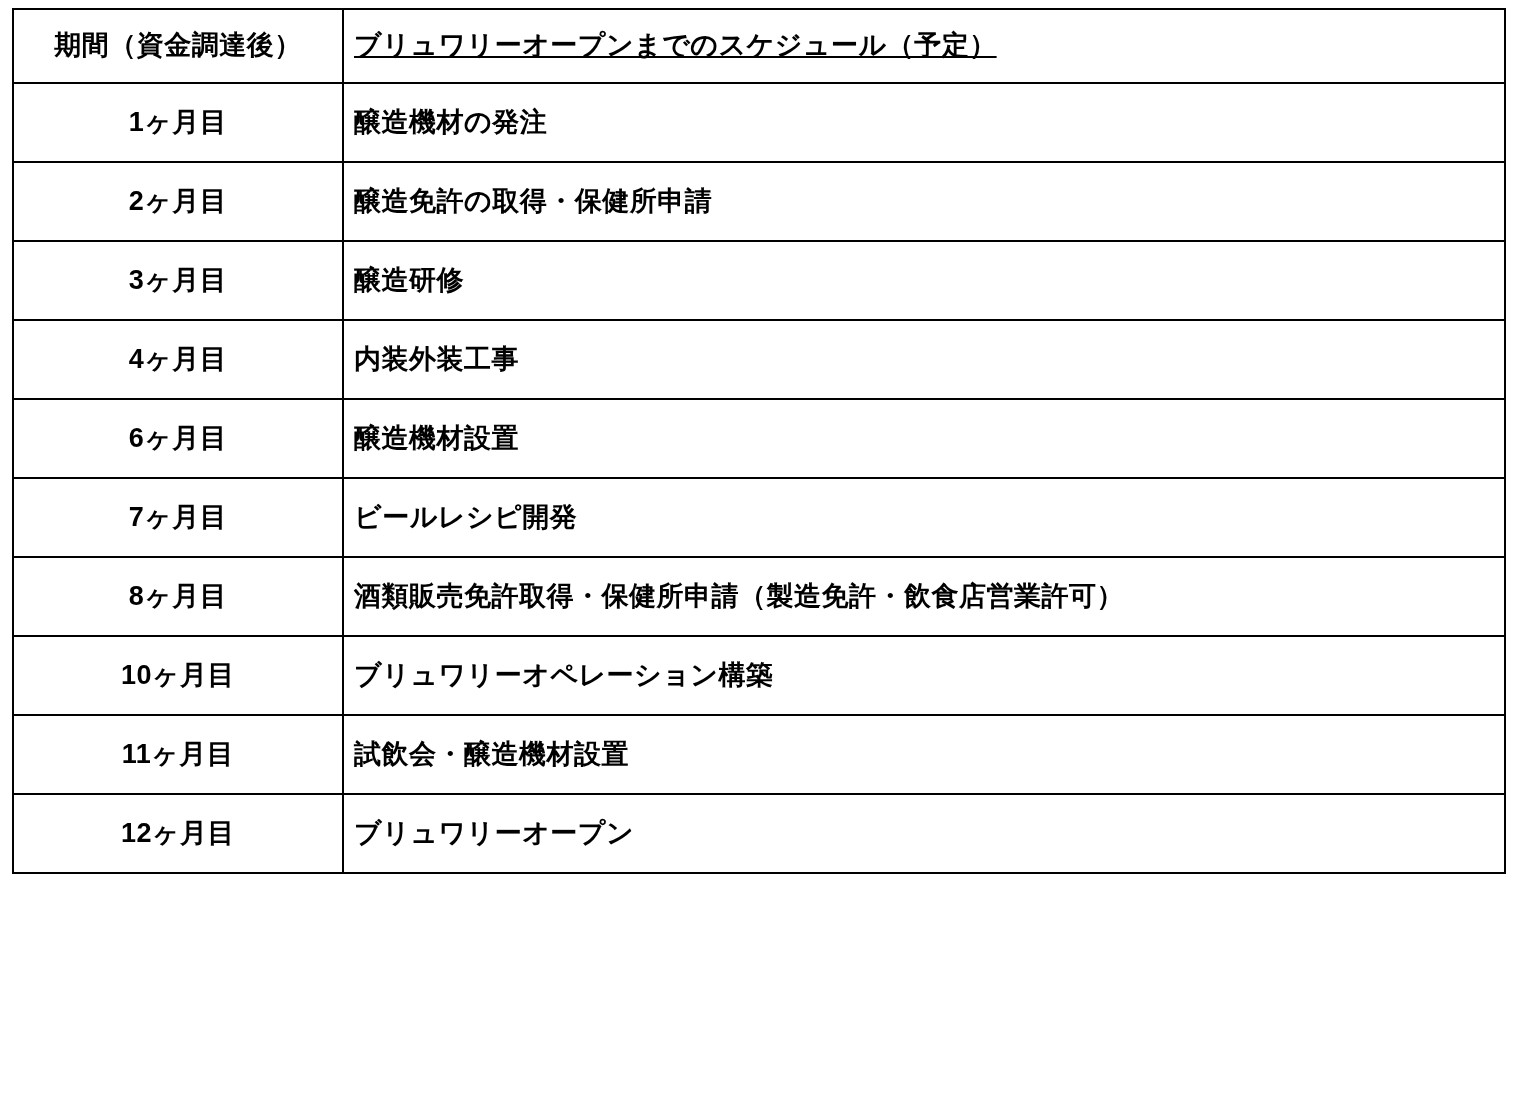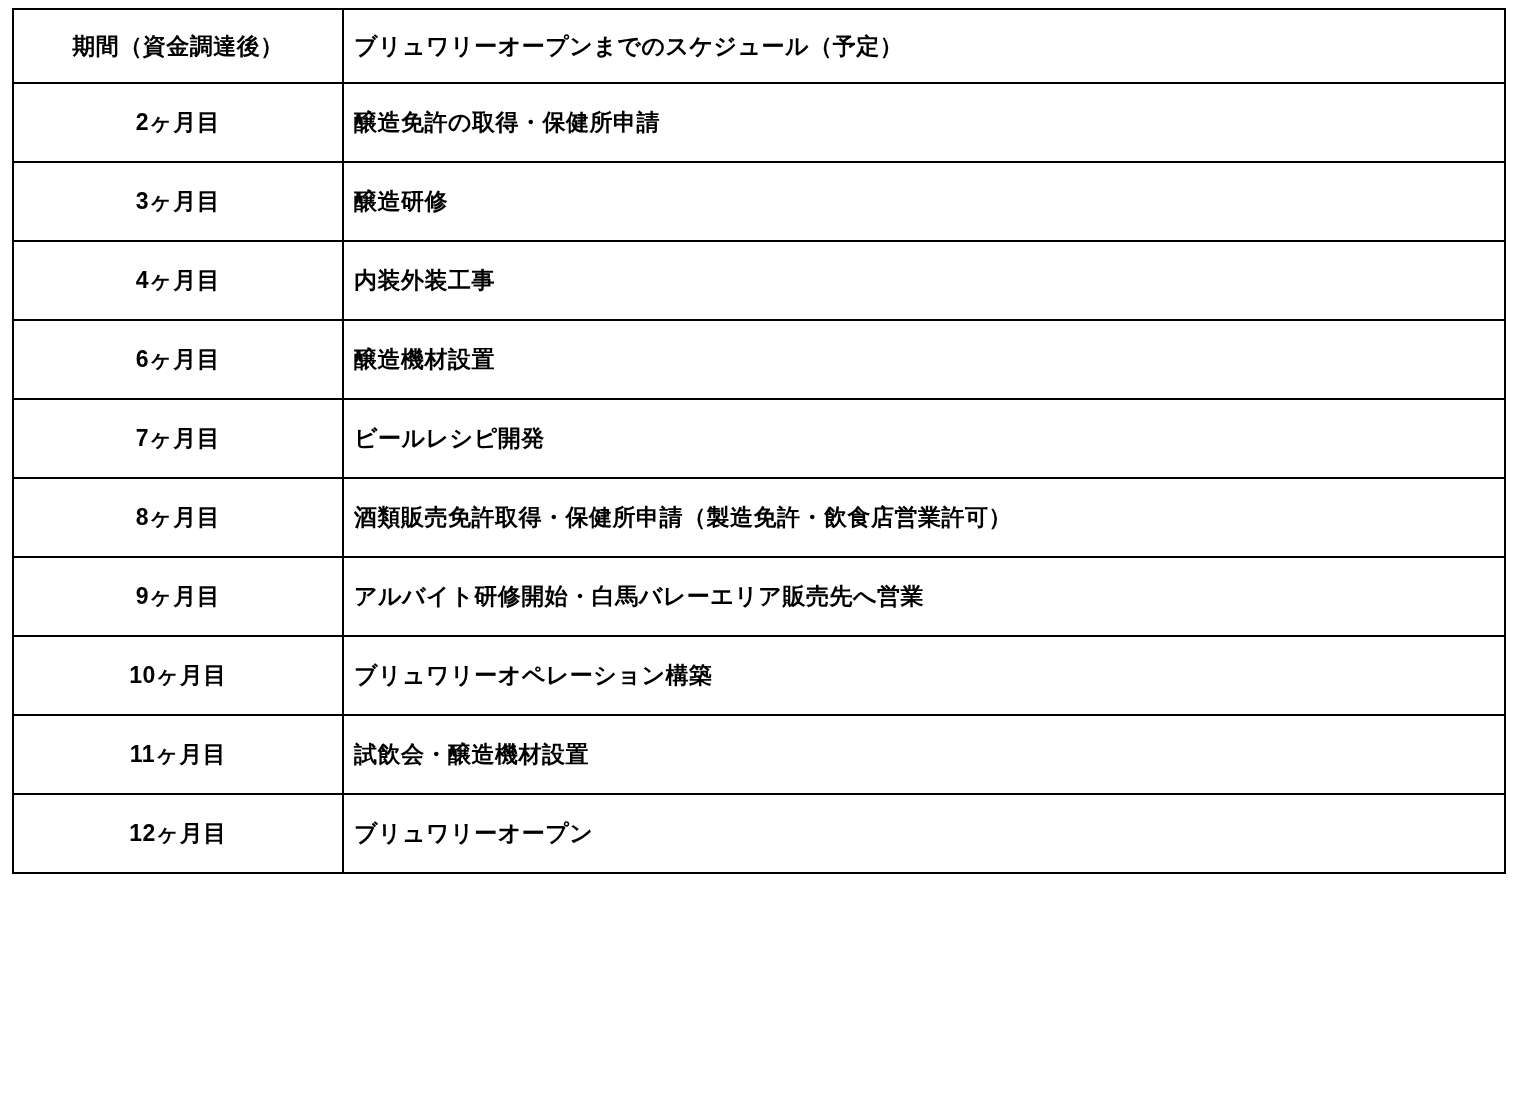--- a/index.html
+++ b/index.html
@@ -28,60 +28,65 @@
     margin: 0;
   }
   table.schedule col.c-period { width: 330px; }
   table.schedule col.c-task   { width: 1162px; }
 
   table.schedule th,
   table.schedule td {
     border: 2px solid #000000;
     padding: 0 10px;
     height: 77px;
-    font-size: 23px;
+    font-size: 27px;
     font-weight: bold;
     line-height: 1.25;
     vertical-align: middle;
     letter-spacing: 0.5px;
   }
   .cell-period {
     text-align: center;
   }
   .cell-task {
     text-align: left;
     padding-left: 16px;
   }
   th.head-period {
     text-align: center;
     padding-left: 16px;
   }
   th.head-task {
     text-align: left;
     padding-left: 16px;
+    text-decoration: underline;
   }
   
   table.schedule thead th { height: 72px; }
 </style>
 </head>
 <body>
 
 <div class="sheet">
   <table class="schedule">
     <colgroup>
       <col class="c-period">
       <col class="c-task">
     </colgroup>
     <thead>
       <tr>
         <th class="head-period">期間（資金調達後）</th>
         <th class="head-task">ブリュワリーオープンまでのスケジュール（予定）</th>
       </tr>
     </thead>
     <tbody>
+      <tr>
+        <td class="cell-period">1ヶ月目</td>
+        <td class="cell-task">醸造機材の発注</td>
+      </tr>
       <tr>
         <td class="cell-period">2ヶ月目</td>
         <td class="cell-task">醸造免許の取得・保健所申請</td>
       </tr>
       <tr>
         <td class="cell-period">3ヶ月目</td>
         <td class="cell-task">醸造研修</td>
       </tr>
       <tr>
         <td class="cell-period">4ヶ月目</td>
@@ -93,24 +98,20 @@
       </tr>
       <tr>
         <td class="cell-period">7ヶ月目</td>
         <td class="cell-task">ビールレシピ開発</td>
       </tr>
       <tr>
         <td class="cell-period">8ヶ月目</td>
         <td class="cell-task">酒類販売免許取得・保健所申請（製造免許・飲食店営業許可）</td>
       </tr>
       <tr>
-        <td class="cell-period">9ヶ月目</td>
-        <td class="cell-task">アルバイト研修開始・白馬バレーエリア販売先へ営業</td>
-      </tr>
-      <tr>
         <td class="cell-period">10ヶ月目</td>
         <td class="cell-task">ブリュワリーオペレーション構築</td>
       </tr>
       <tr>
         <td class="cell-period">11ヶ月目</td>
         <td class="cell-task">試飲会・醸造機材設置</td>
       </tr>
       <tr>
         <td class="cell-period">12ヶ月目</td>
         <td class="cell-task">ブリュワリーオープン</td>

